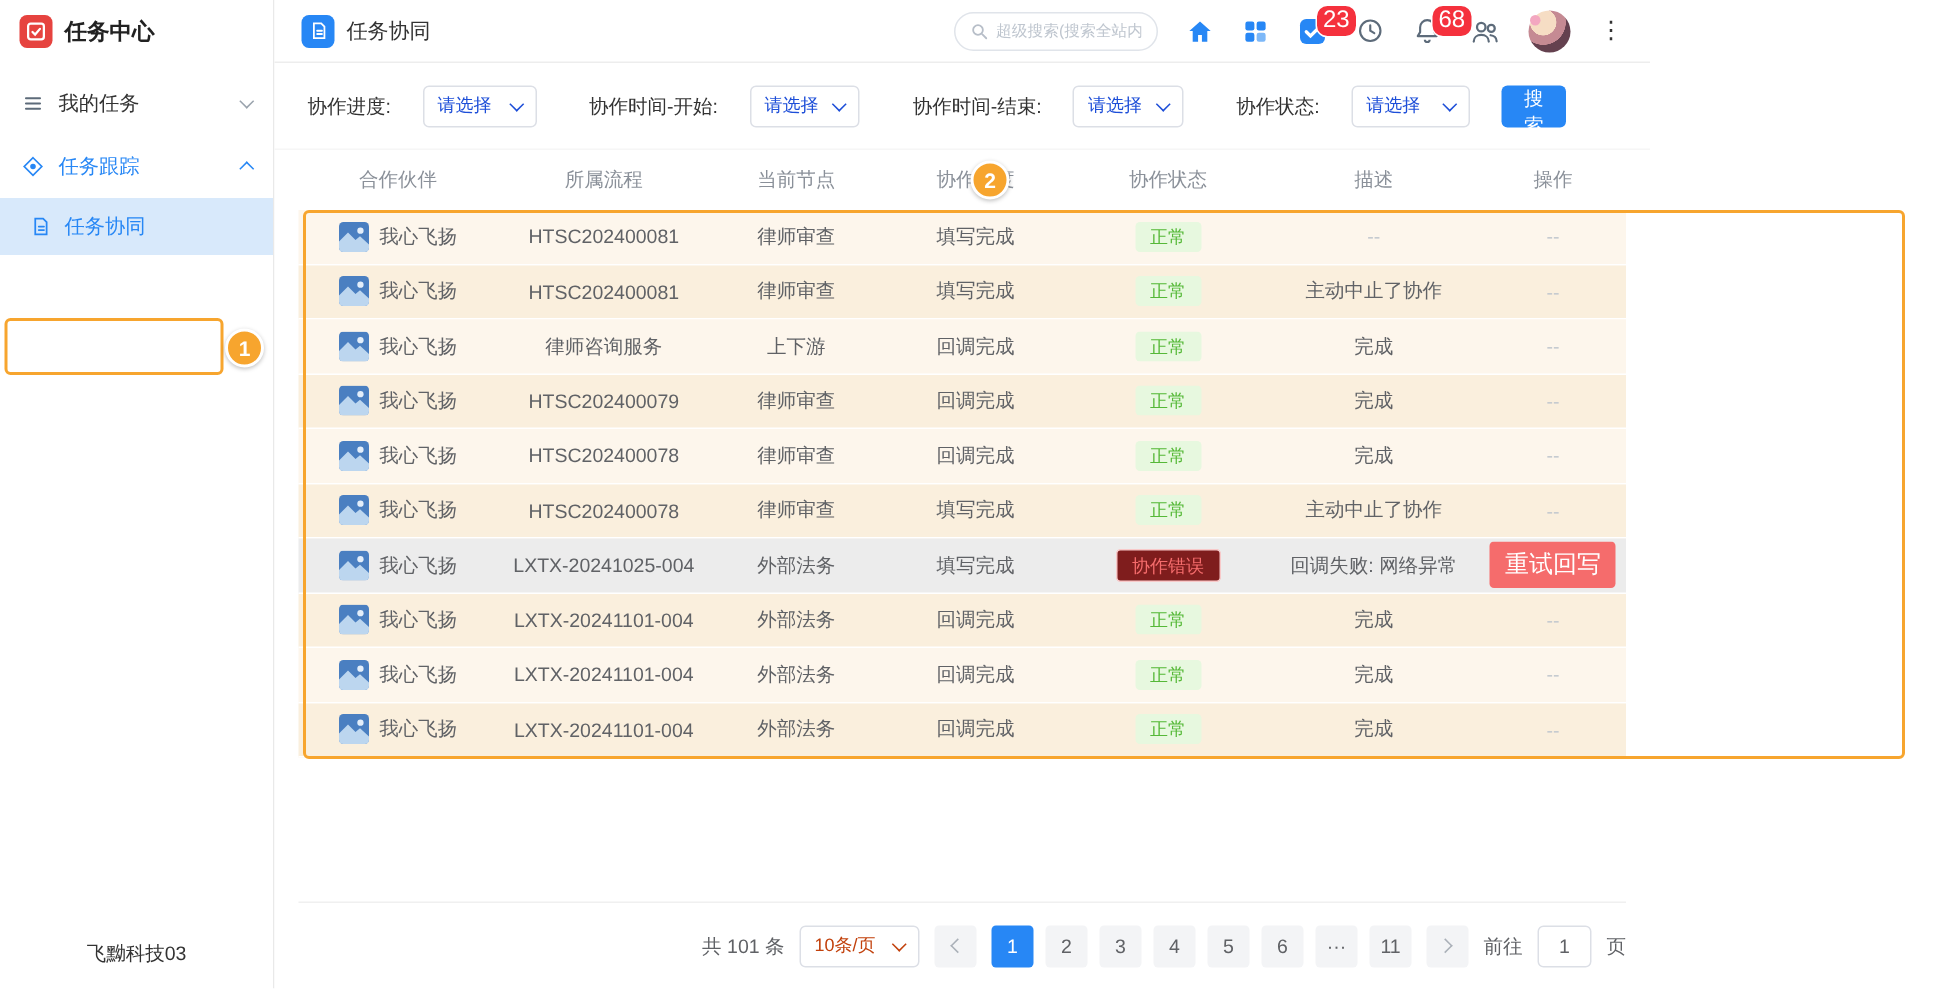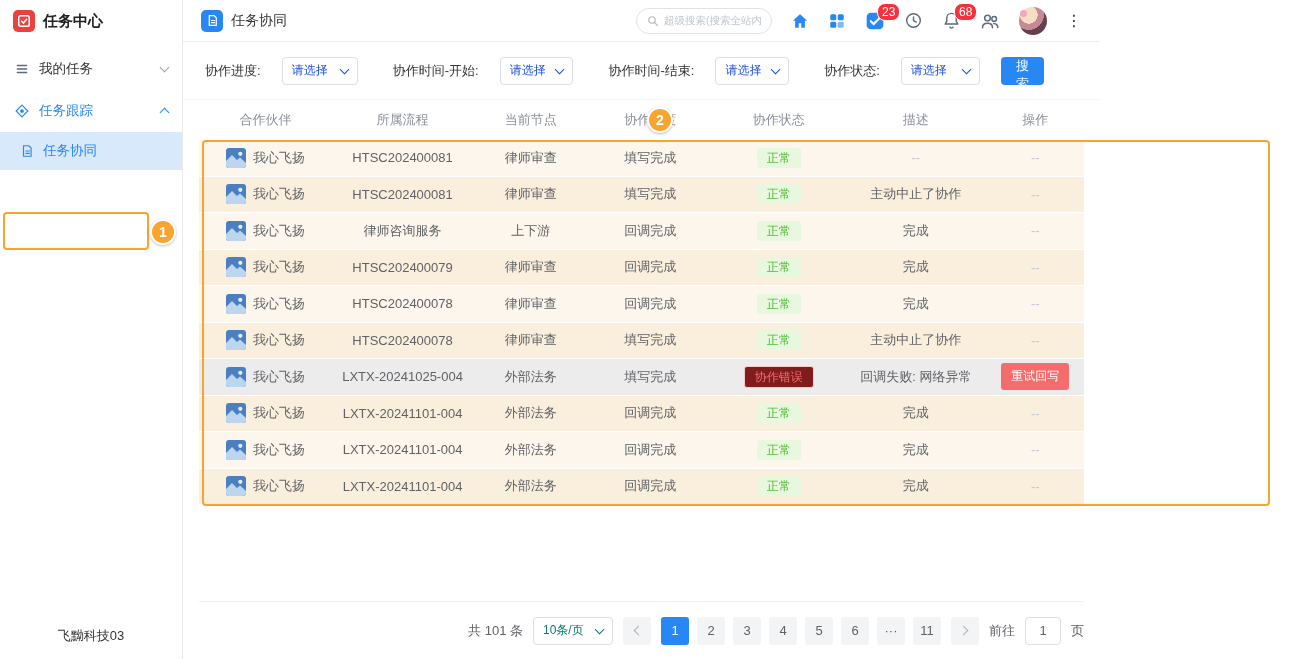--- a/index.html
+++ b/index.html
@@ -23,21 +23,21 @@
 
   
   .main { flex:1; display:flex; flex-direction:column; background:#fff; min-width:0; }
   .topbar { height:42px; border-bottom:1px solid #ededed; display:flex; align-items:center; padding:0 18px; gap:8px; }
   .page-icon { width:22px; height:22px; border-radius:5px; background:#2787f5; display:flex; align-items:center; justify-content:center; }
   .page-title { font-size:14px; color:#333; }
   .topbar-right { margin-left:auto; display:flex; align-items:center; gap:19px; }
   .search-pill { display:flex; align-items:center; gap:5px; border:1px solid #e0e4ea; border-radius:14px; height:26px; padding:0 10px; width:136px; color:#bfc6cf; cursor:text; }
   .search-ph { font-size:10.5px; white-space:nowrap; overflow:hidden; }
   .icon-btn { position:relative; display:flex; align-items:center; cursor:pointer; }
-  .badge-count { position:absolute; top:-8px; left:12px; background:#f5313d; color:#fff; font-size:12px; line-height:1; padding:2px 4px; border-radius:8px; border:1px solid #fff; }
+  .badge-count { position:absolute; top:-8px; left:12px; background:#f5313d; color:#fff; font-size:16px; line-height:1; padding:2px 4px; border-radius:8px; border:1px solid #fff; }
   .avatar { position:relative; width:28px; height:28px; border-radius:50%; cursor:pointer;
             background:radial-gradient(circle at 35% 28%, #f6ddc4 0 32%, #c58a93 33% 55%, #64414f 56% 100%); }
   .avatar::after { content:''; position:absolute; left:1px; top:3px; width:7px; height:7px; border-radius:50%; background:#f3a7c0; }
   .more-dots { font-size:16px; color:#333; cursor:pointer; letter-spacing:0; line-height:1; }
 
   
   .filters { height:58px; display:flex; align-items:center; padding:0 56px 0 22px; gap:21px; border-bottom:1px solid #f6f6f6; }
   .filter-label { font-size:13px; color:#333; white-space:nowrap; }
   .ml { margin-left:14px; }
   .select { height:28px; border:1px solid #dcdfe6; border-radius:4px; background:#fff; display:flex; align-items:center; justify-content:space-between; padding:0 9px; font-size:12px; color:#1d4ed8; cursor:pointer; }
@@ -60,25 +60,25 @@
   .trow:nth-child(odd) { background:#fdf6ec; }
   .trow:nth-child(even) { background:#faefdd; }
   .trow.gray { background:#ececec; }
   .td { display:flex; align-items:center; justify-content:center; gap:7px; overflow:hidden; white-space:nowrap; }
   .c1 { width:15%; } .c2 { width:16%; } .c3 { width:13%; } .c4 { width:14%; }
   .c5 { width:15%; } .c6 { width:16%; } .c7 { width:11%; }
   .muted { color:#c3c8cf; }
   .status-badge { padding:3px 10px; border-radius:3px; font-size:12px; line-height:1.2; }
   .badge-normal { background:#e7f8df; color:#55b837; }
   .badge-error { background:#7f1d1d; color:#f56c6c; border:1px solid #f8c9c9;text-align:center; }
-  .retry-btn { background:#f56c6c; color:#fff; border:none; border-radius:3px; padding:5px 10px; font-size:12px; cursor:pointer; }
+  .retry-btn { background:#f56c6c; color:#fff; border:none; border-radius:3px; padding:5px 10px; font-size:16px; cursor:pointer; }
 
   
   .pager { height:58px; margin:0 16px; border-top:1px solid #f0f0f0; display:flex; align-items:center; justify-content:flex-end; gap:10px; font-size:13px; color:#606266; }
-  .size-select { width:80px; height:28px; color:#0f766e; }
+  .size-select { width:80px; height:28px; color:#c2410c; }
   .page-list { display:flex; gap:8px; }
   .page-btn { min-width:28px; height:28px; background:#f3f4f6; border:none; border-radius:3px; color:#606266; font-size:13px; display:flex; align-items:center; justify-content:center; cursor:pointer; padding:0 4px; font-family:inherit; }
   .page-btn.active { background:#2787f5; color:#fff; }
   .page-btn.nav { color:#aab0b8; }
   .goto-label { color:#606266; }
   .goto-input { width:36px; height:28px; border:1px solid #dcdfe6; border-radius:4px; text-align:center; font-size:13px; color:#606266; font-family:inherit; }
 
   
   .ann { position:absolute; z-index:60; }
   .ann-rect { border:2px solid #f7a52e; border-radius:4px; pointer-events:none; }

